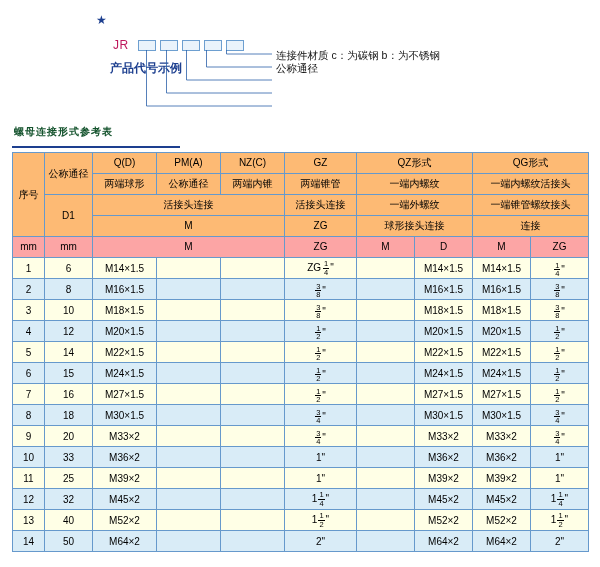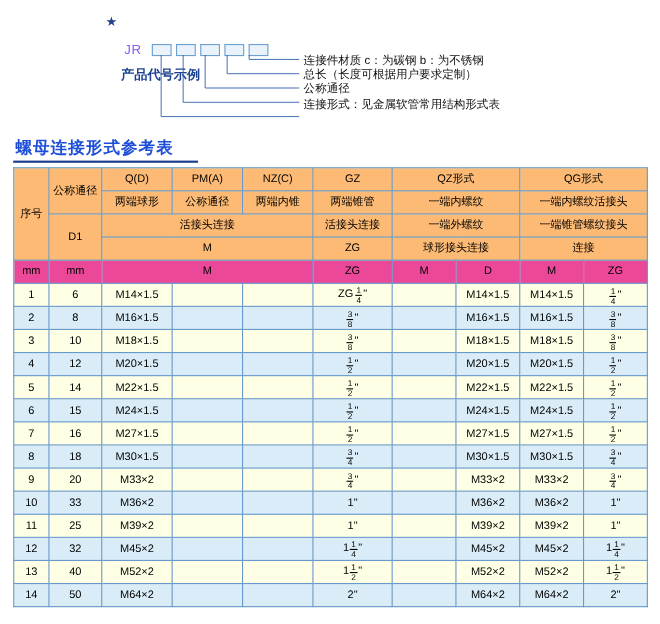--- a/index.html
+++ b/index.html
@@ -37,21 +37,21 @@
     left: 96px;
     top: 13px;
     font-size: 12px;
     color: #1d3f8f;
   }
   .jr-label {
     position: absolute;
     left: 113px;
     top: 38px;
     font-size: 12px;
-    color: #8b5cf6;
+    color: #be185d;
     letter-spacing: 0.5px;
   }
   .jr-boxes {
     position: absolute;
     left: 138px;
     top: 40px;
     display: flex;
     gap: 4px;
   }
   .jr-box {
@@ -75,23 +75,23 @@
     line-height: 13.2px;
     color: #111;
   }
   .legend-items div { white-space: nowrap; }
 
   
   .section-heading {
     position: absolute;
     left: 14px;
     top: 125px;
-    font-size: 15px;
+    font-size: 10px;
     font-weight: bold;
-    color: #1d4ed8;
+    color: #14532d;
     letter-spacing: 1px;
   }
   .heading-underline {
     position: absolute;
     left: 12px;
     top: 146px;
     width: 168px;
     height: 2px;
     background: #1d3f8f;
   }
@@ -114,21 +114,21 @@
     font-weight: normal;
     padding: 0;
     height: 20px;
     color: #000;
   }
   thead td {
     background: #fdba74;
     font-size: 10px;
     line-height: 12px;
   }
-  .hdr-sub { background: #ec4899; }
+  .hdr-sub { background: #fca5a5; }
   .seq-cell {
     line-height: 11px;
     font-size: 10px;
     margin-left: 10px;
   }
   tbody tr.odd td { background: #ffffe6; }
   tbody tr.even td { background: #d9ecf7; }
   .frac {
     display: inline-flex;
     align-items: center;
@@ -174,23 +174,21 @@
 
     <path d="M186.5,50 L186.5,80 L272,80" stroke="#2b5fa8" stroke-width="0.8" fill="none"></path>
 
     <path d="M166.5,50 L166.5,93 L272,93" stroke="#2b5fa8" stroke-width="0.8" fill="none"></path>
 
     <path d="M146.5,50 L146.5,106 L272,106" stroke="#2b5fa8" stroke-width="0.8" fill="none"></path>
   </svg>
 
   <div class="legend-items">
     <div>连接件材质  c：为碳钢  b：为不锈钢</div>
-    <div>总长（长度可根据用户要求定制）</div>
     <div>公称通径</div>
-    <div>连接形式：见金属软管常用结构形式表</div>
   </div>
 </div>
 
 <div class="section-heading">螺母连接形式参考表</div>
 <div class="heading-underline"></div>
 
 <table class="main">
   <colgroup>
     <col style="width:32px">
     <col style="width:48px">

